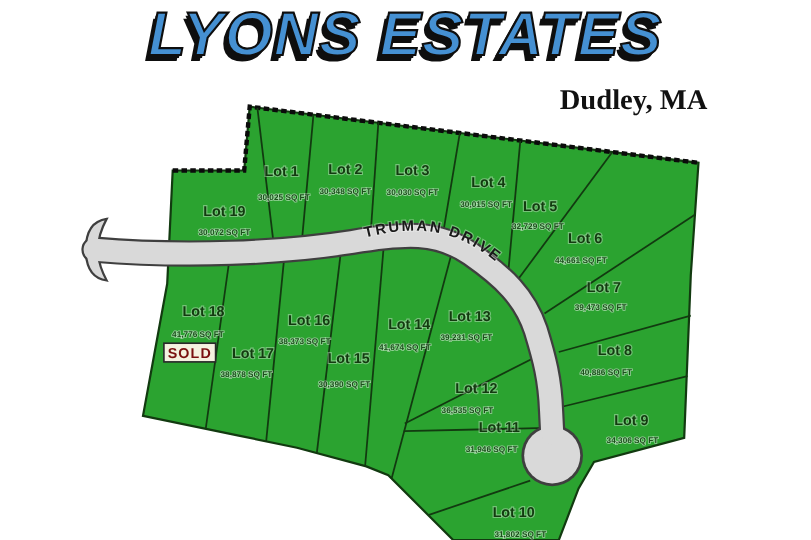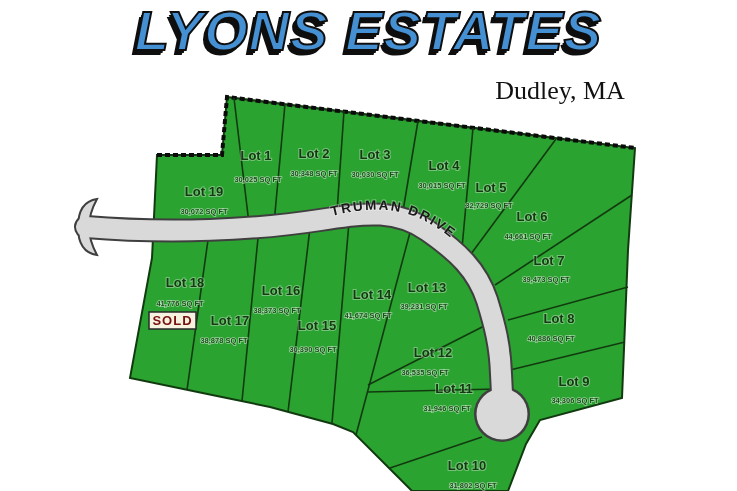--- a/index.html
+++ b/index.html
@@ -10,24 +10,24 @@
     text-align:center;
     font-family:"Liberation Sans",sans-serif;
     font-weight:bold;font-style:italic;
     font-size:56px;letter-spacing:1px;
     color:var(--title-blue,#4590d2);
     -webkit-text-stroke:2px #0e0e0e;
     text-shadow:-4px 5px 0 #0e0e0e,-2px 3px 0 #0e0e0e;
     z-index:3;
   }
   .subtitle{
-    position:absolute;top:76px;left:462px;width:196px;margin:0;
+    position:absolute;top:76px;left:478px;width:196px;margin:0;
     text-align:center;
     font-family:"Liberation Serif",serif;
-    font-weight:normal;font-size:26px;color:#111;
+    font-weight:bold;font-size:26px;color:#111;
     z-index:3;
   }
   svg.map{position:absolute;top:0;left:0;z-index:1;}
   .estate{fill:var(--lot-green,#2ba330);stroke:#123a10;stroke-width:2;}
   .hatch{fill:none;stroke:#0b0b0b;stroke-width:4;stroke-dasharray:5 3;}
   .divider{stroke:#123a10;stroke-width:1.6;}
   .road-dark{fill:none;stroke:var(--road-outline,#3f3f3f);stroke-width:24;stroke-linecap:round;}
   .road-light{fill:none;stroke:var(--road-gray,#d9d9d9);stroke-width:20;stroke-linecap:round;}
   .flare{fill:var(--road-gray,#d9d9d9);stroke:var(--road-outline,#3f3f3f);stroke-width:2;}
   .lot-name{font:bold 13px "Liberation Sans",sans-serif;fill:#133a10;

